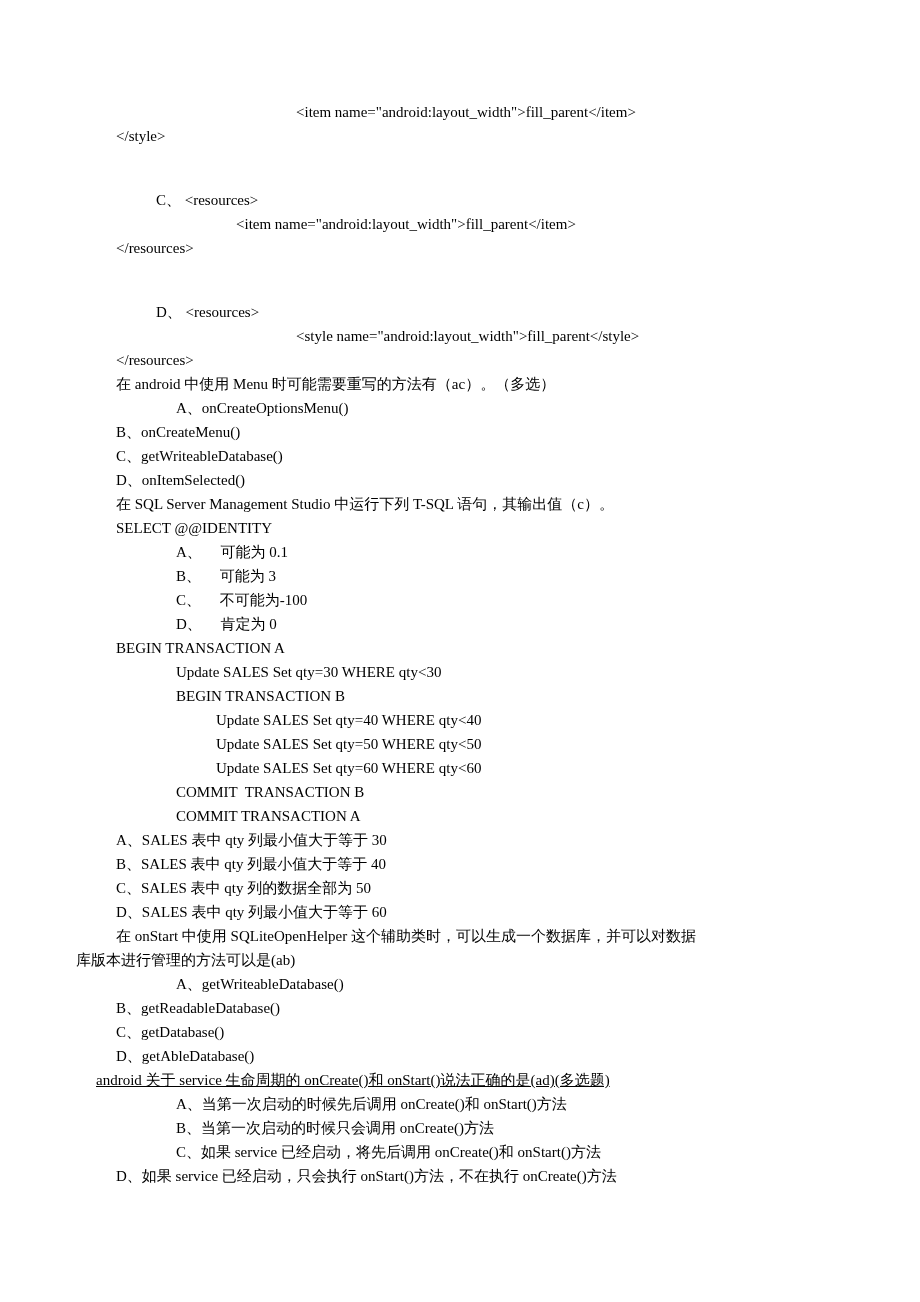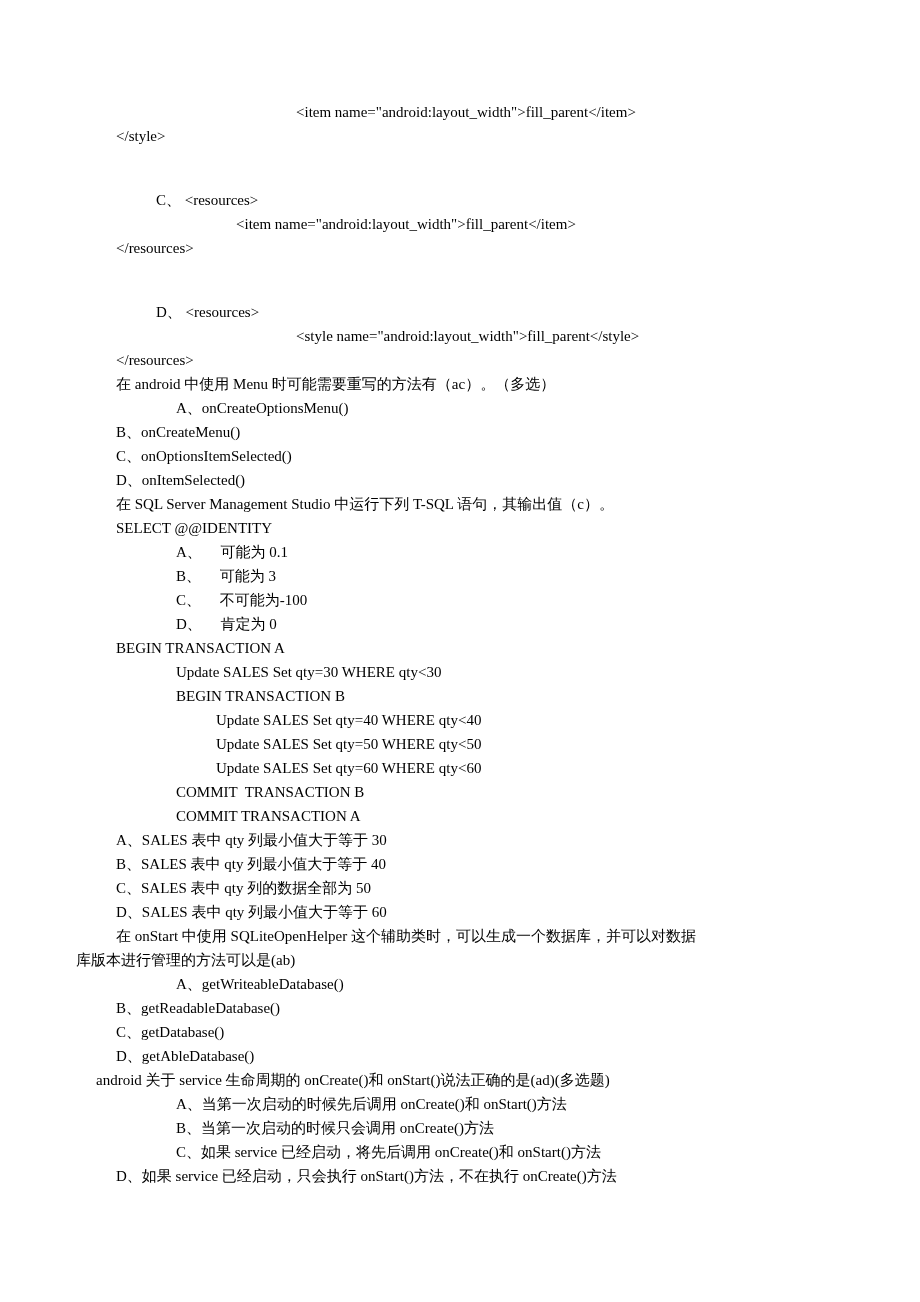--- a/index.html
+++ b/index.html
@@ -15,21 +15,21 @@
     width: 920px;
     min-height: 1302px;
     padding: 100px 100px 100px 76px;
     box-sizing: border-box;
   }
   .line {
     white-space: pre-wrap;
     word-break: break-all;
   }
   .ind0  { padding-left: 0px; }
-  .ind1  { padding-left: 20px; }
+  .ind1  { padding-left: 20px; text-decoration: underline; }
   .ind2  { padding-left: 40px; }
   .ind4  { padding-left: 80px; margin-top: 40px; }
   .ind5  { padding-left: 100px; }
   .ind7  { padding-left: 140px; }
   .ind8  { padding-left: 160px; }
   .ind11 { padding-left: 220px; }
 </style>
 </head>
 <body>
 <div class="page">
@@ -39,21 +39,21 @@
       <div class="line ind2">&lt;/style&gt;</div>
       <div class="line ind4">C、 &lt;resources&gt;</div>
       <div class="line ind8">&lt;item name="android:layout_width"&gt;fill_parent&lt;/item&gt;</div>
       <div class="line ind2">&lt;/resources&gt;</div>
       <div class="line ind4">D、 &lt;resources&gt;</div>
       <div class="line ind11">&lt;style name="android:layout_width"&gt;fill_parent&lt;/style&gt;</div>
       <div class="line ind2">&lt;/resources&gt;</div>
       <div class="line ind2">在 android 中使用 Menu 时可能需要重写的方法有（ac）。（多选）</div>
       <div class="line ind5">A、onCreateOptionsMenu()</div>
       <div class="line ind2">B、onCreateMenu()</div>
-      <div class="line ind2">C、onOptionsItemSelected()</div>
+      <div class="line ind2">C、getWriteableDatabase()</div>
       <div class="line ind2">D、onItemSelected()</div>
       <div class="line ind2">在 SQL Server Management Studio 中运行下列 T-SQL 语句，其输出值（c）。</div>
       <div class="line ind2">SELECT @@IDENTITY</div>
       <div class="line ind5">A、     可能为 0.1</div>
       <div class="line ind5">B、     可能为 3</div>
       <div class="line ind5">C、     不可能为-100</div>
       <div class="line ind5">D、     肯定为 0</div>
       <div class="line ind2">BEGIN TRANSACTION A</div>
       <div class="line ind5">Update SALES Set qty=30 WHERE qty&lt;30</div>
       <div class="line ind5">BEGIN TRANSACTION B</div>

